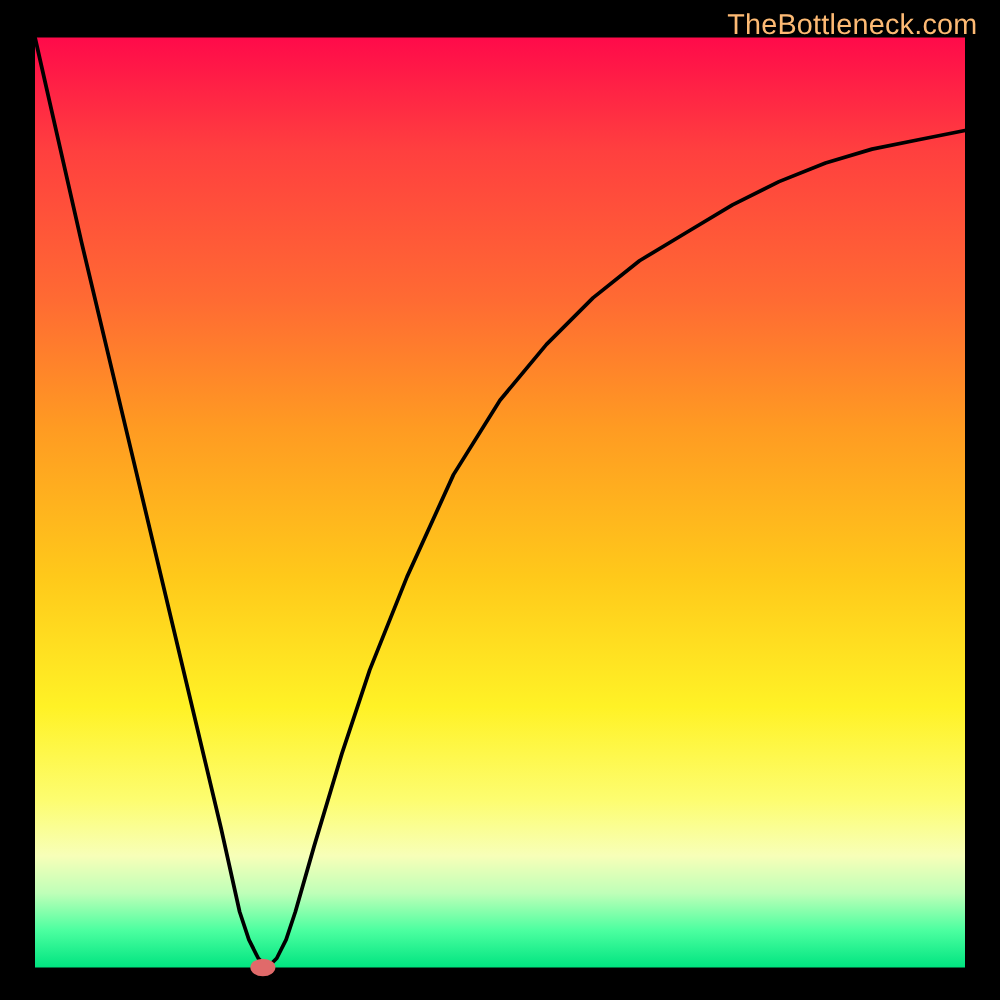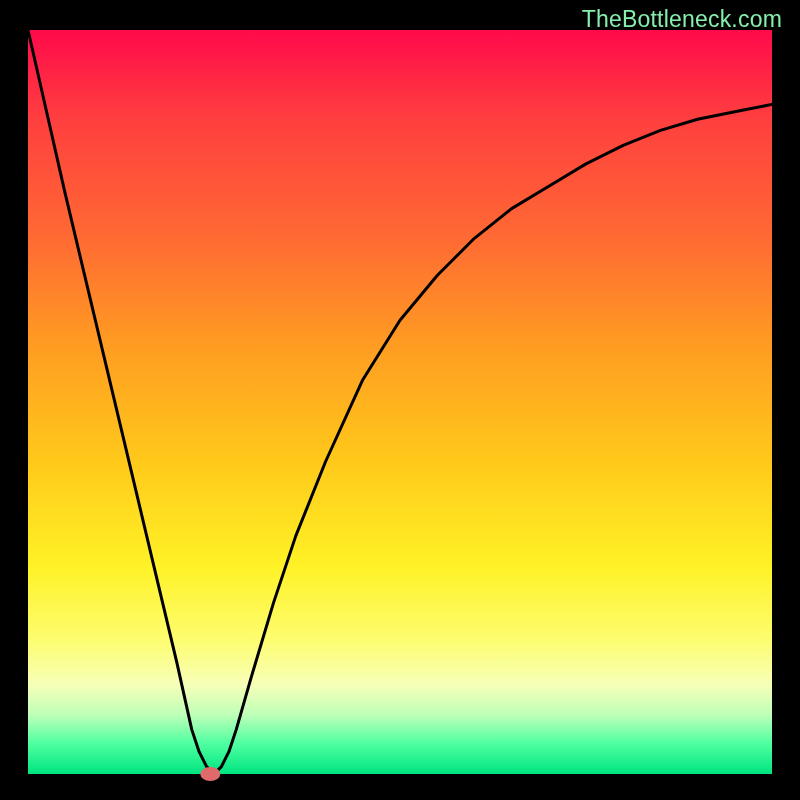--- a/index.html
+++ b/index.html
@@ -35,21 +35,21 @@
     left: 0;
     top: 0;
     width: 744px;
     height: 744px;
     overflow: visible;
   }
   .watermark {
     position: absolute;
     top: 6px;
     right: 18px;
-    color: #86efac;
+    color: #fdba74;
     font-size: 23px;
     font-weight: 500;
     letter-spacing: 0.2px;
   }
 </style>
 </head>
 <body>
 
 <div class="watermark">TheBottleneck.com</div>
 

